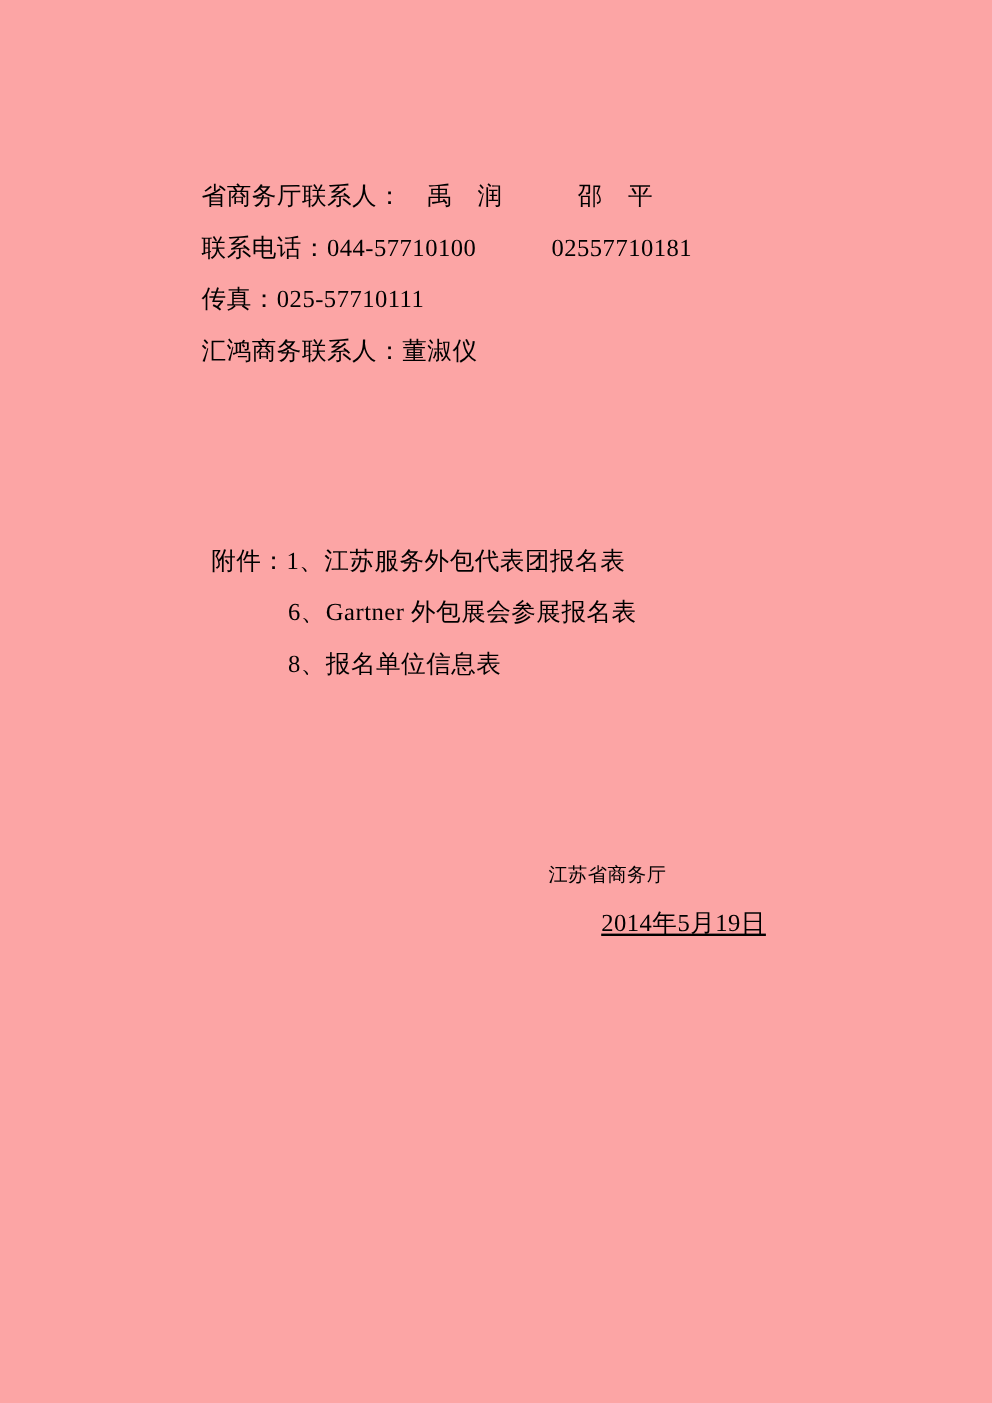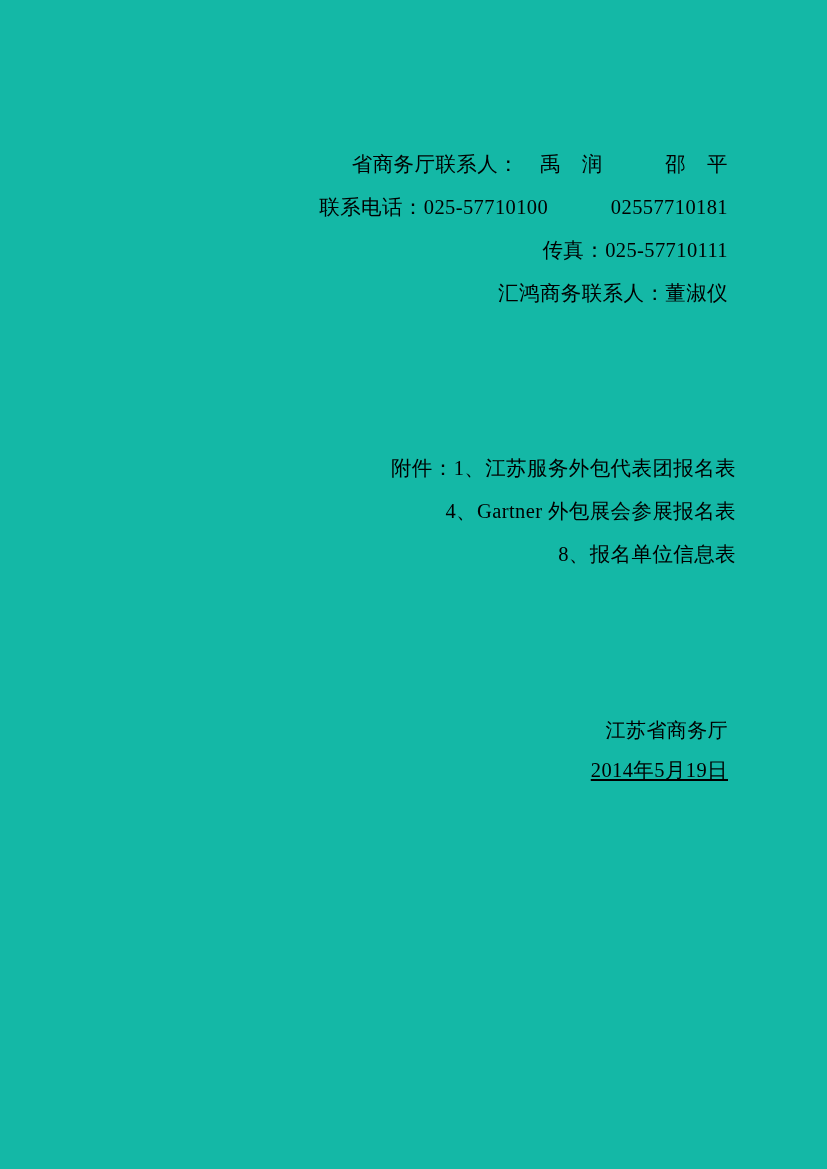--- a/index.html
+++ b/index.html
@@ -4,26 +4,25 @@
 <style>
   html, body {
     margin: 0;
     padding: 0;
     background: #ffffff;
   }
   .page {
     position: relative;
     width: 827px;
     height: 1169px;
-    background: #14b8a6;
+    background: #fca5a5;
     margin: 0 auto;
     font-family: "Liberation Serif", "DejaVu Serif", serif;
     color: #000000;
     overflow: hidden;
-    text-align: right;
   }
   .contact-block {
     position: absolute;
     left: 168px;
     top: 143px;
     width: 560px;
   }
   .contact-line {
     font-size: 20.5px;
     line-height: 43px;
@@ -45,21 +44,21 @@
   .attach-line.indent {
     padding-left: 64px;
   }
   .signature-block {
     position: absolute;
     left: 168px;
     top: 710px;
     width: 560px;
   }
   .sig-org {
-    font-size: 20px;
+    font-size: 16px;
     line-height: 40px;
     white-space: pre;
     padding-left: 289px;
     letter-spacing: 0.4px;
   }
   .sig-date {
     font-size: 20.5px;
     line-height: 40px;
     white-space: pre;
     padding-left: 333px;
@@ -67,28 +66,28 @@
     text-decoration: underline;
   }
 </style>
 </head>
 <body>
 
 <div class="page">
 
   <div class="contact-block">
     <div class="contact-line">省商务厅联系人：　禹　润　　　邵　平</div>
-    <div class="contact-line">联系电话：025-57710100　　　02557710181</div>
+    <div class="contact-line">联系电话：044-57710100　　　02557710181</div>
     <div class="contact-line">传真：025-57710111</div>
     <div class="contact-line">汇鸿商务联系人：董淑仪</div>
   </div>
 
   <div class="attach-block">
     <div class="attach-line">附件：1、江苏服务外包代表团报名表</div>
-    <div class="attach-line indent">4、Gartner 外包展会参展报名表</div>
+    <div class="attach-line indent">6、Gartner 外包展会参展报名表</div>
     <div class="attach-line indent">8、报名单位信息表</div>
   </div>
 
   <div class="signature-block">
     <div class="sig-org">江苏省商务厅</div>
     <div class="sig-date">2014年5月19日</div>
   </div>
 
 </div>
 

